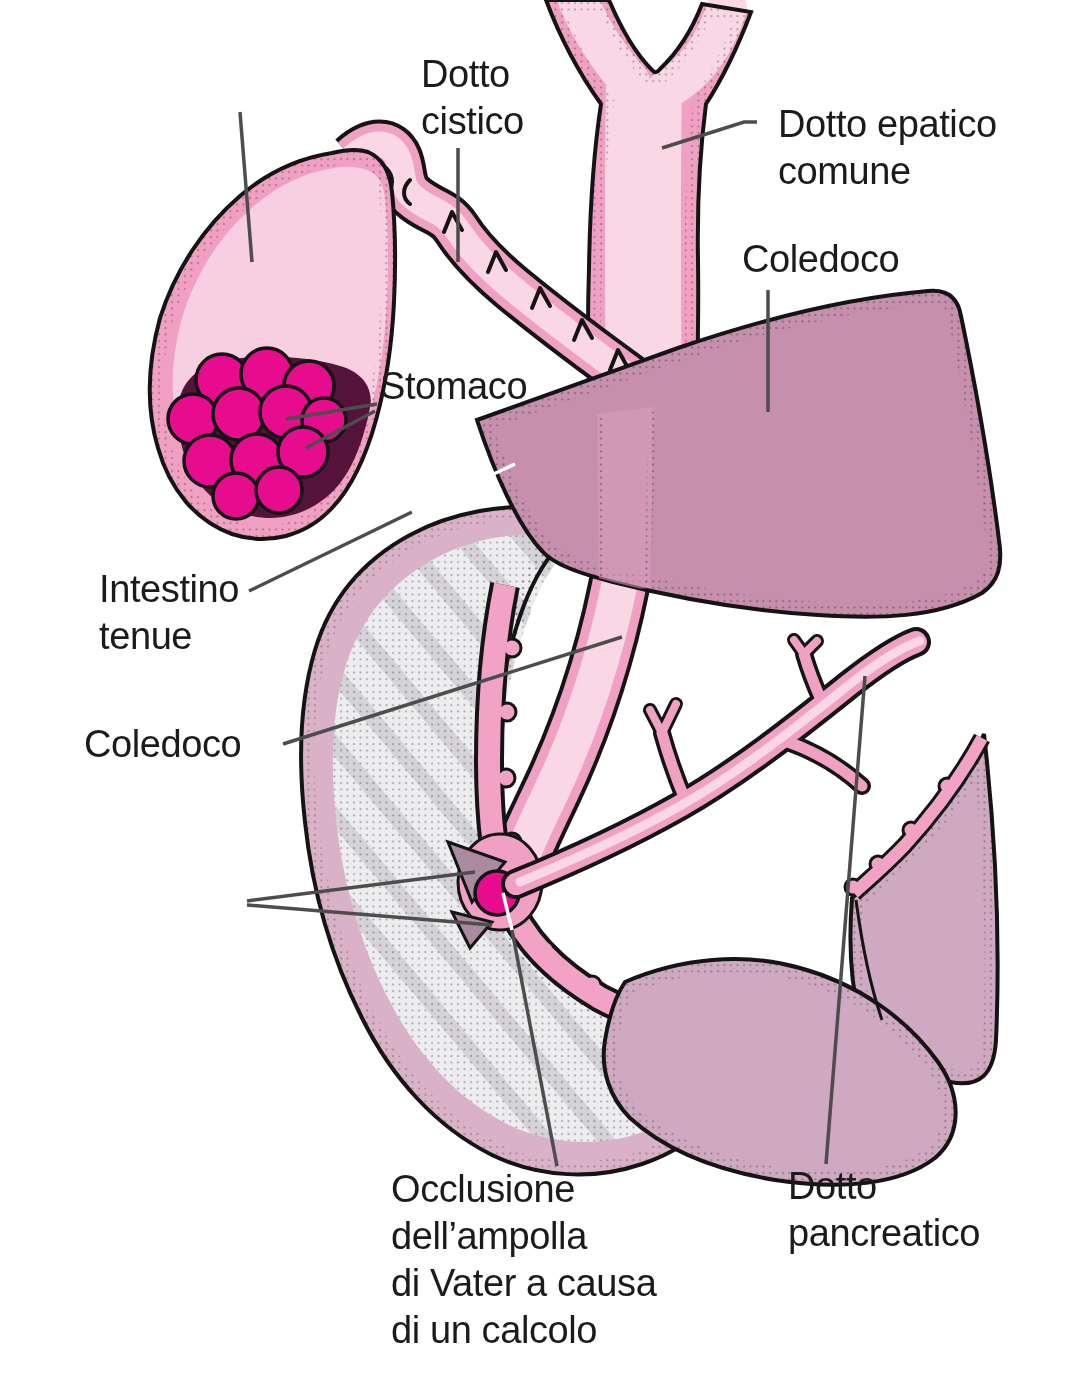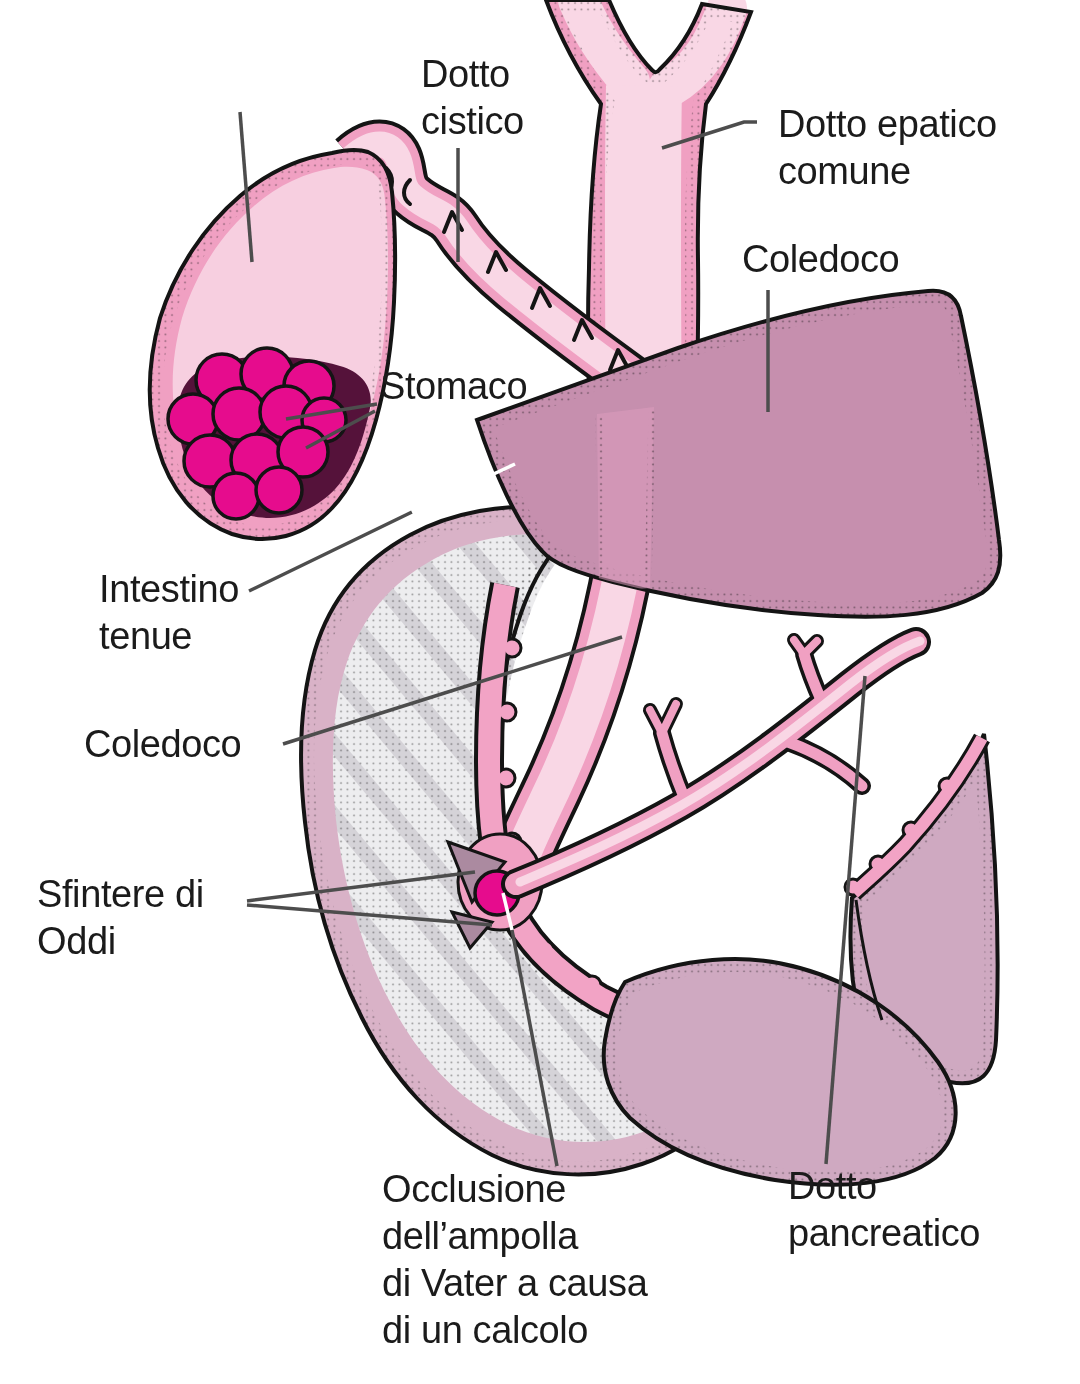--- a/index.html
+++ b/index.html
@@ -254,22 +254,20 @@
 
 <div class="lbl" style="left:421px;top:51px;">Dotto
 cistico</div>
 <div class="lbl" style="left:778px;top:101px;">Dotto epatico
 comune</div>
 <div class="lbl" style="left:742px;top:236px;">Coledoco</div>
 <div class="lbl" style="left:380px;top:363px;">Stomaco</div>
 <div class="lbl" style="left:67px;top:566px;margin-left:32px;">Intestino
 tenue</div>
 <div class="lbl" style="left:84px;top:721px;">Coledoco</div>
-<div class="lbl" style="left:37px;top:871px;">Sfintere di
-Oddi</div>
-<div class="lbl" style="left:382px;top:1166px;">Occlusione
+<div class="lbl" style="left:391px;top:1166px;">Occlusione
 dell’ampolla
 di Vater a causa
 di un calcolo</div>
 <div class="lbl" style="left:788px;top:1163px;">Dotto
 pancreatico</div>
 
 </div>
 
 </body></html>

